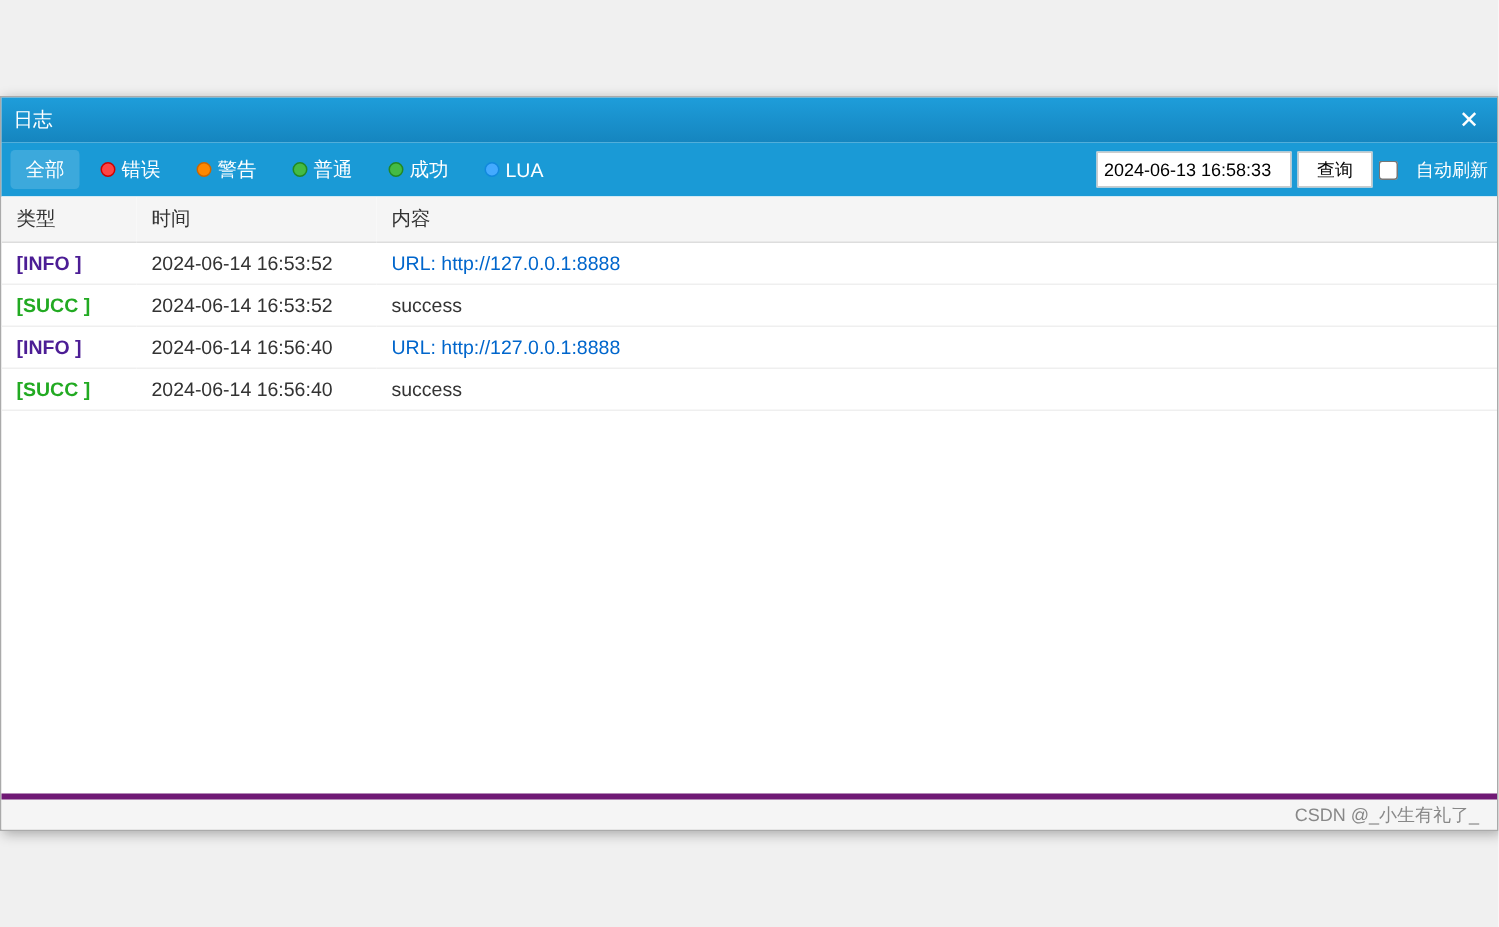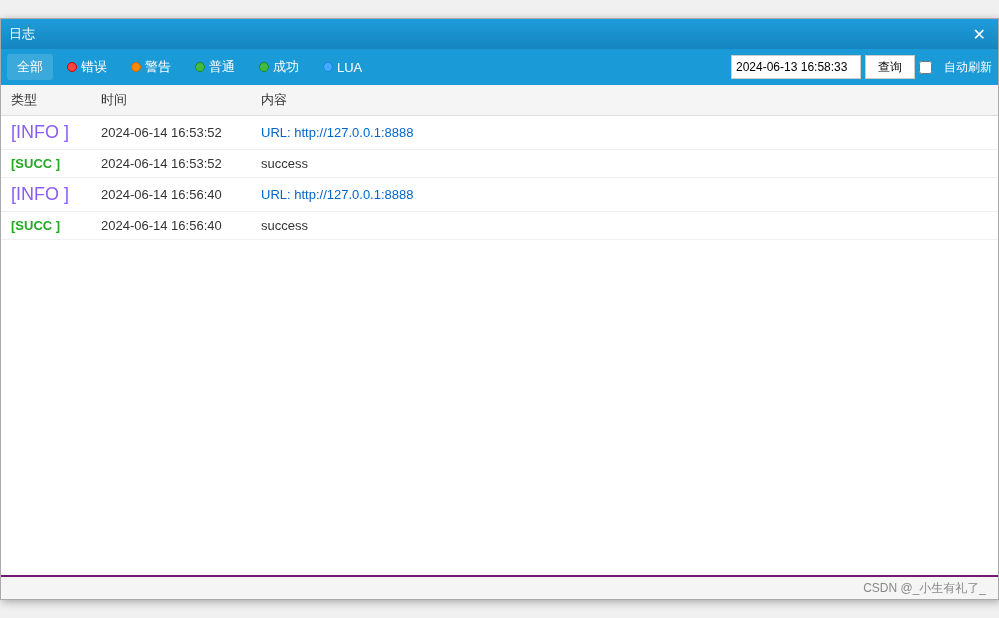--- a/index.html
+++ b/index.html
@@ -14,21 +14,21 @@
       background: #f0f0f0;
       font-family: "Microsoft YaHei", "SimHei", Arial, sans-serif;
       font-size: 13px;
       display: flex;
       align-items: center;
       justify-content: center;
     }
 
     .window {
       width: 999px;
-      height: 582px;
+      height: 490px;
       background: #fff;
       border: 1px solid #aaa;
       display: flex;
       flex-direction: column;
       box-shadow: 2px 2px 8px rgba(0,0,0,0.3);
     }
 
     
     .title-bar {
       height: 30px;
@@ -161,40 +161,40 @@
       border-bottom: 1px solid #efefef;
     }
 
     tbody td {
       padding: 6px 10px;
       font-size: 13px;
       color: #333;
     }
 
     .type-info {
-      color: #8b5cf6;
-      font-weight: normal;
-      font-size: 18px;
+      color: #4c1d95;
+      font-weight: bold;
+      font-size: 13px;
     }
 
     .type-succ {
       color: #22aa22;
       font-weight: bold;
       font-size: 13px;
     }
 
     .content-url {
       color: #0066cc;
     }
 
     
     .footer {
       height: 24px;
       background: #f5f5f5;
-      border-top: 2px solid #701a75;
+      border-top: 4px solid #701a75;
       display: flex;
       align-items: center;
       justify-content: flex-end;
       padding: 0 12px;
       flex-shrink: 0;
     }
 
     .footer-text {
       font-size: 12px;
       color: #888;

